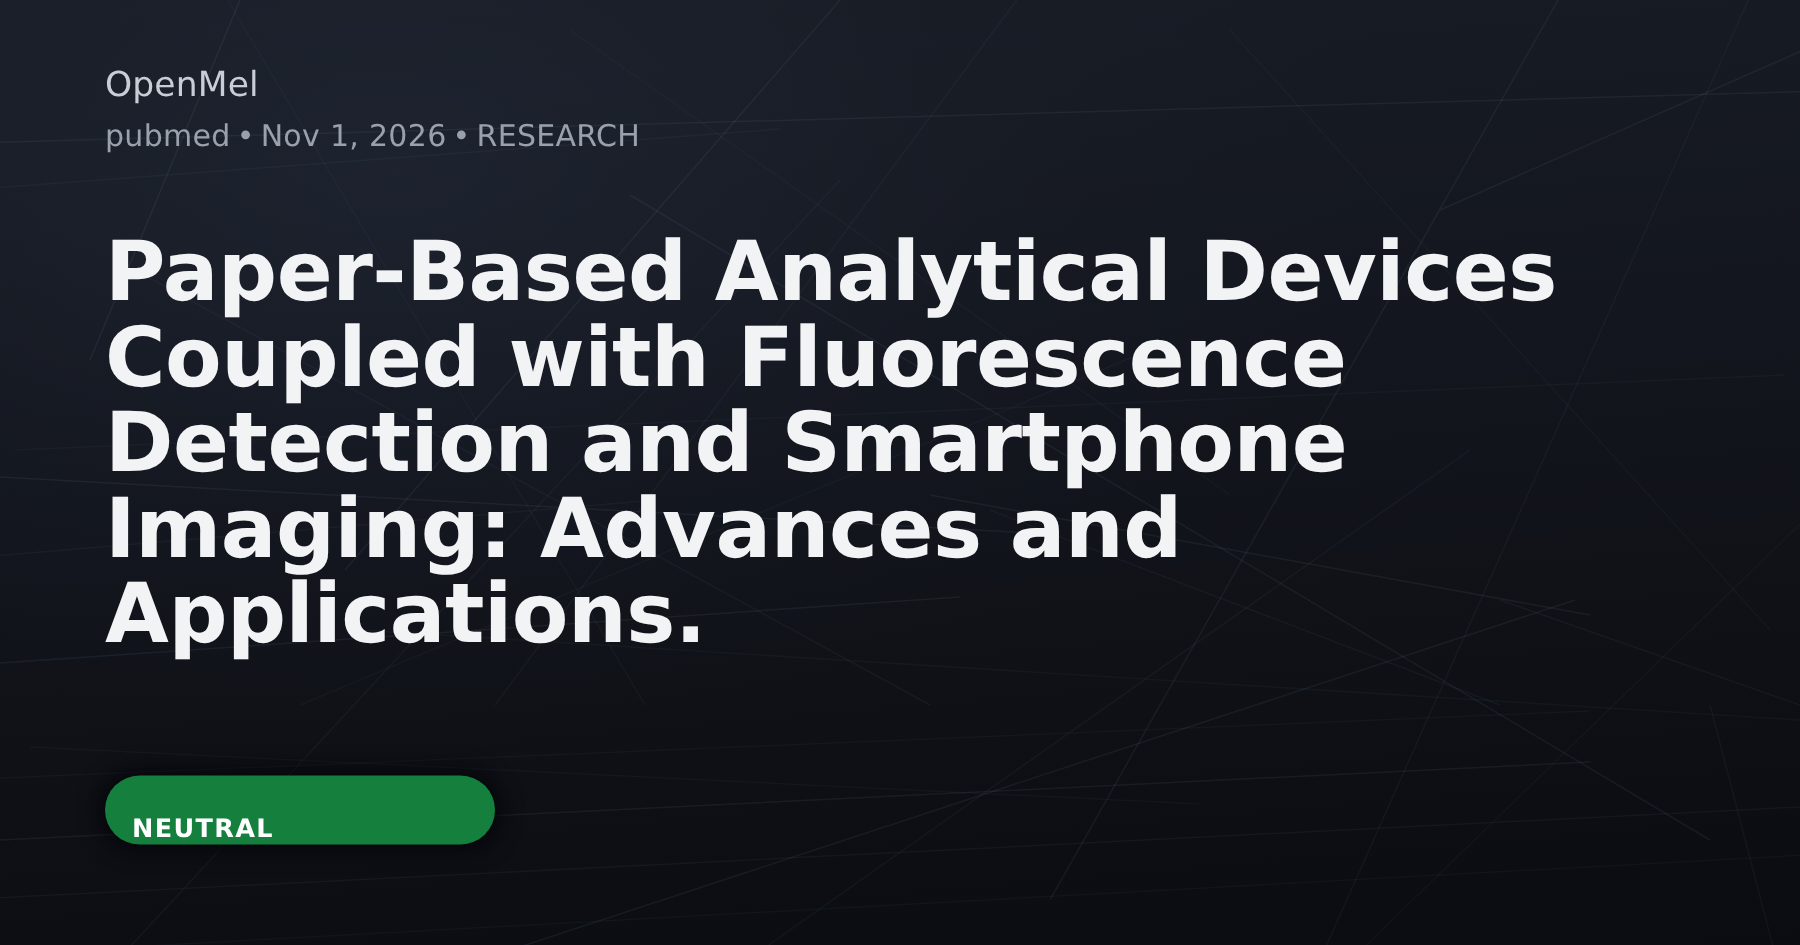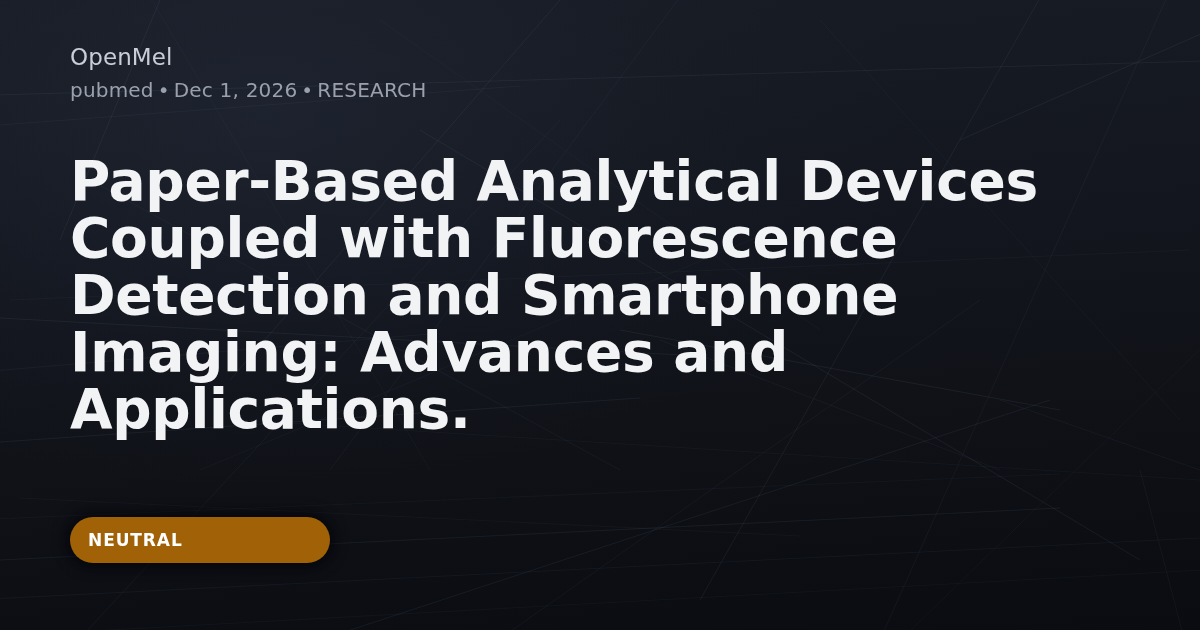--- a/index.html
+++ b/index.html
@@ -82,28 +82,28 @@
     word-wrap: break-word;
   }
 
   #badge-row {
     position: absolute;
     left: 70px;
     top: 517px;
   }
   #badge {
     display: inline-flex;
-    align-items: center;
+    align-items: flex-end;
     justify-content: flex-start;
     box-sizing: border-box;
     width: 260px;
     height: 46px;
     padding: 0 18px;
     border-radius: 23px;
-    background: #a16207;
+    background: #15803d;
     box-shadow: 0 0 14px 4px rgba(5,5,8,0.85);
   }
   #badge-label {
     font-size: 17px;
     font-weight: 700;
     color: #ffffff;
     letter-spacing: 0.9px;
   }
 </style>
 </head>
@@ -147,21 +147,21 @@
       <line x1="20" y1="498" x2="800" y2="536" stroke="#8fb0c8" stroke-opacity="0.045" stroke-width="1"></line>
       <line x1="160" y1="0" x2="60" y2="240" stroke="#8fb0c8" stroke-opacity="0.085" stroke-width="1"></line>
       <line x1="1140" y1="470" x2="1200" y2="700" stroke="#8fb0c8" stroke-opacity="0.06" stroke-width="1"></line>
     </svg>
 
   <div id="content">
 
     <div id="brand">OpenMel</div>
 
     <div id="meta">
-      <span>pubmed</span><span class="sep">•</span><span>Dec 1, 2026</span><span class="sep">•</span><span>RESEARCH</span>
+      <span>pubmed</span><span class="sep">•</span><span>Nov 1, 2026</span><span class="sep">•</span><span>RESEARCH</span>
     </div>
 
     <h1 id="title">Paper-Based Analytical Devices Coupled with Fluorescence Detection and Smartphone Imaging: Advances and Applications.</h1>
 
   </div>
 
   <div id="badge-row">
     <div id="badge">
       <span id="badge-label">NEUTRAL</span>
     </div>

